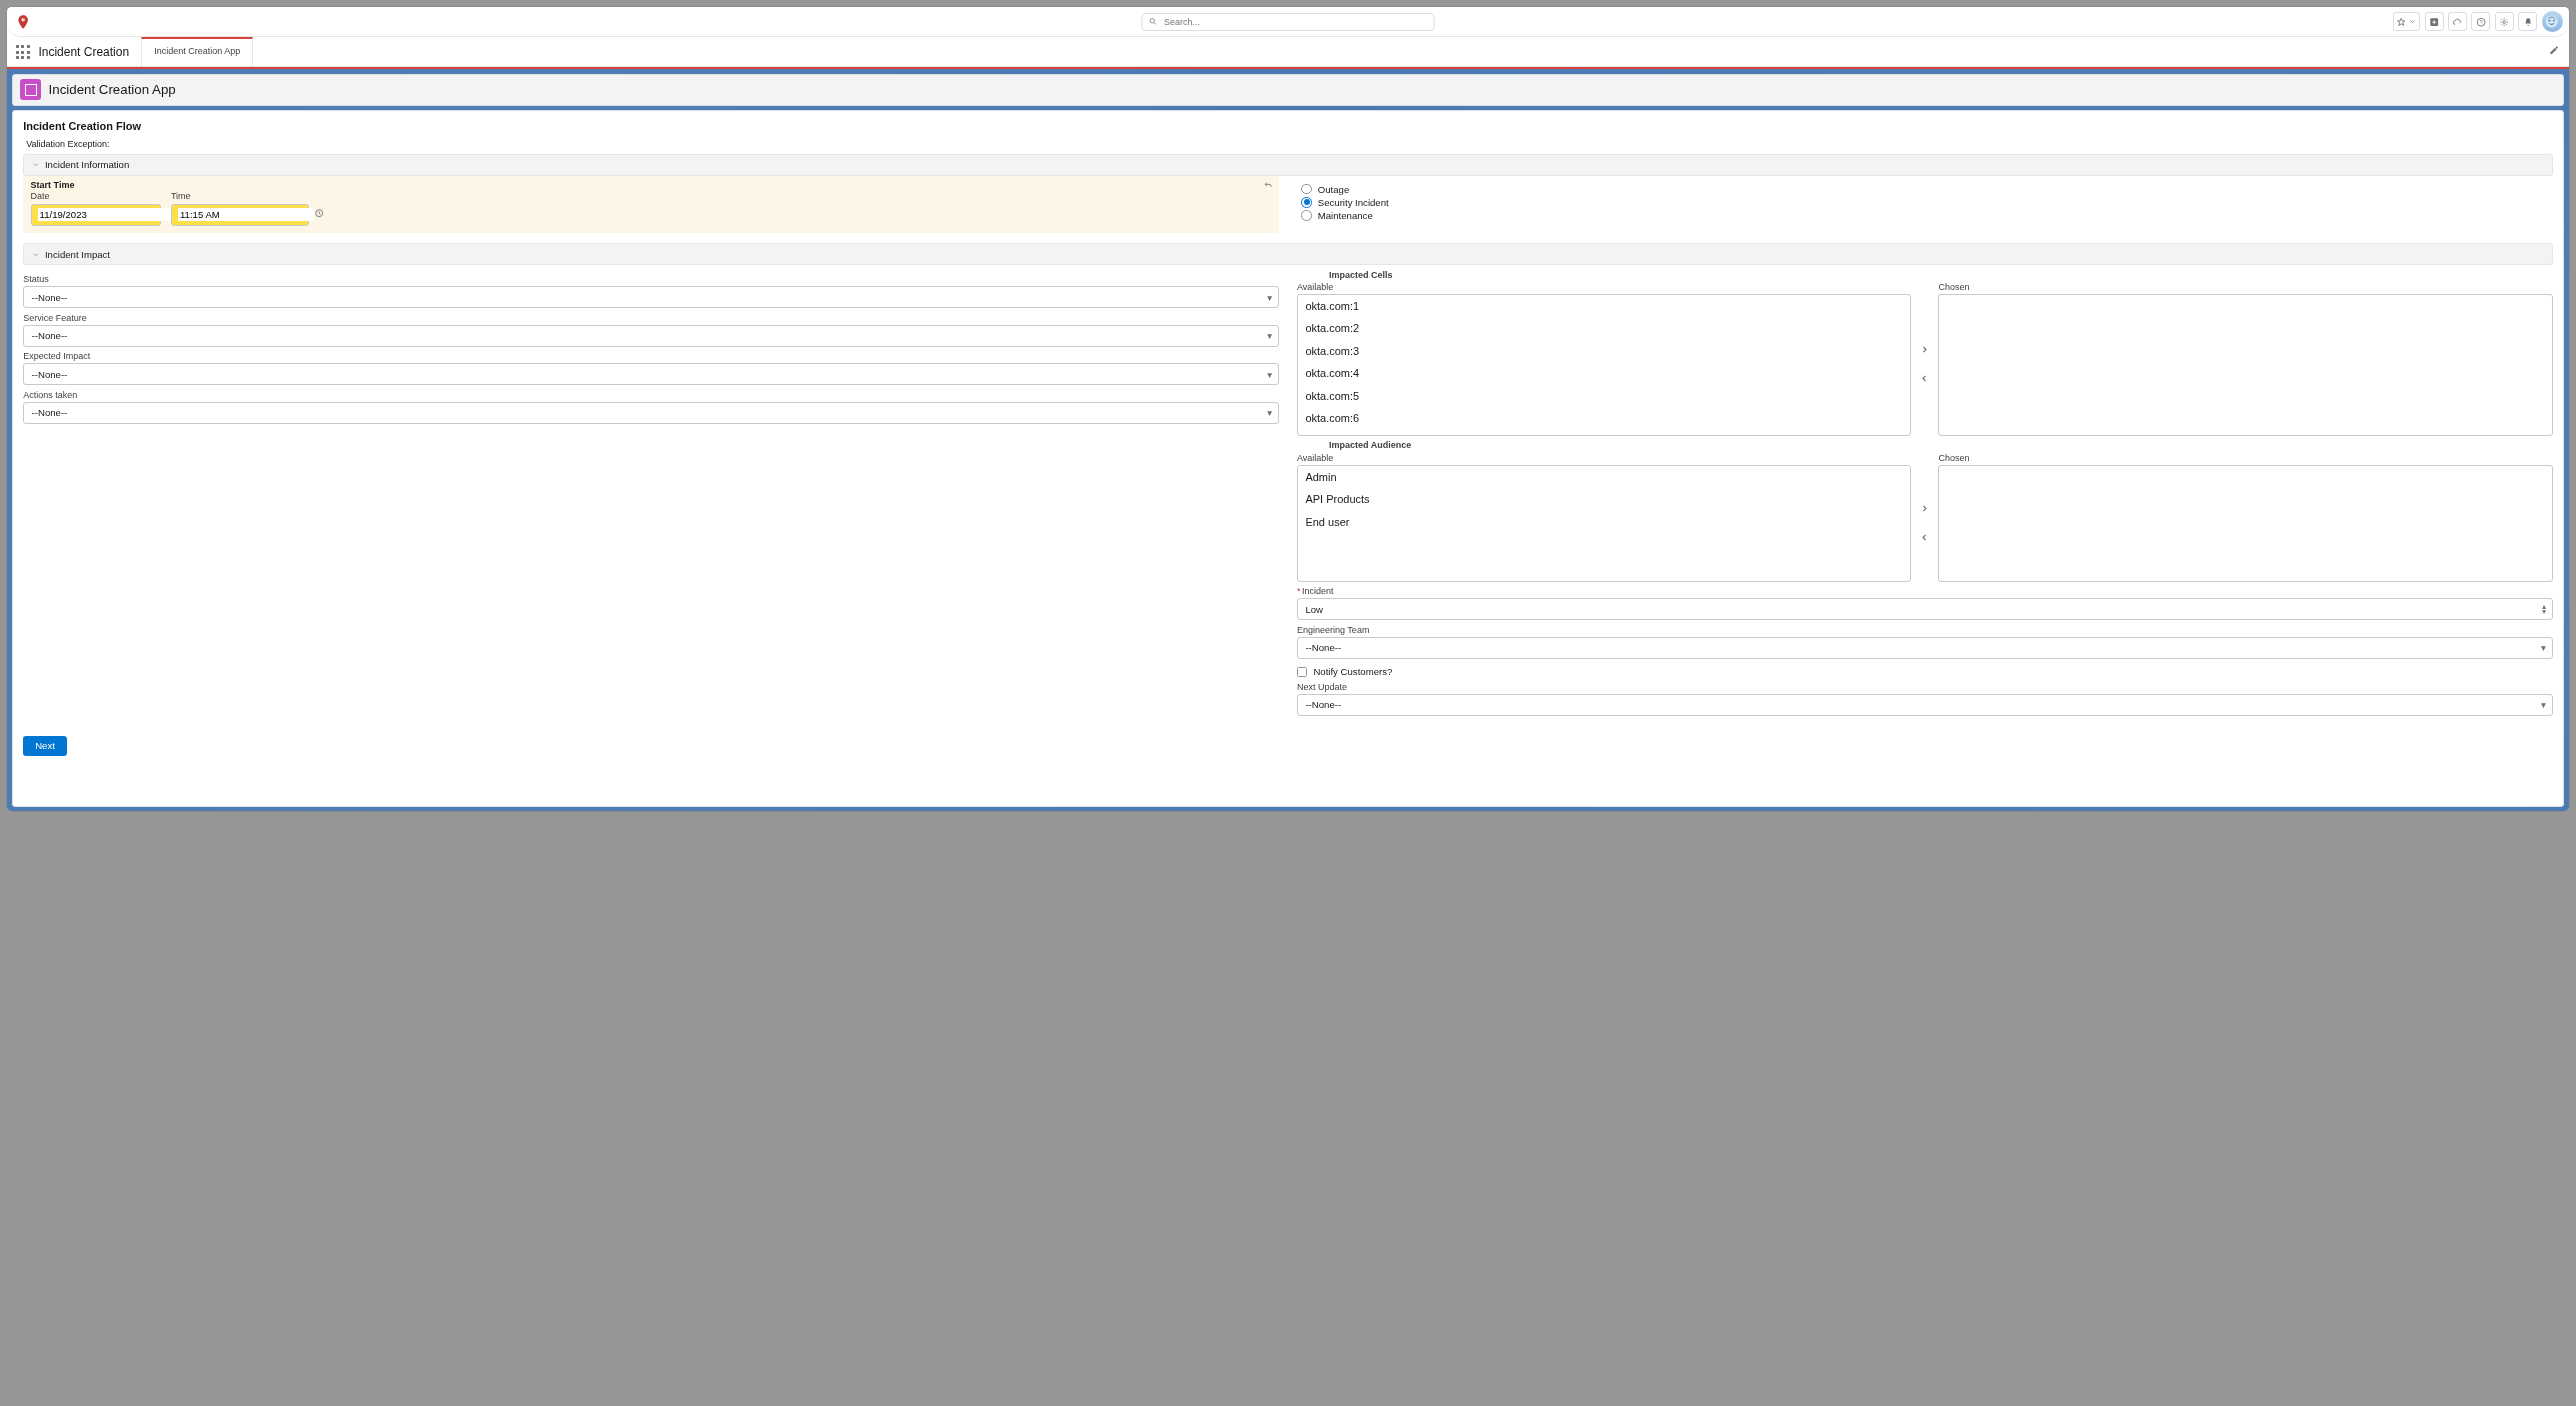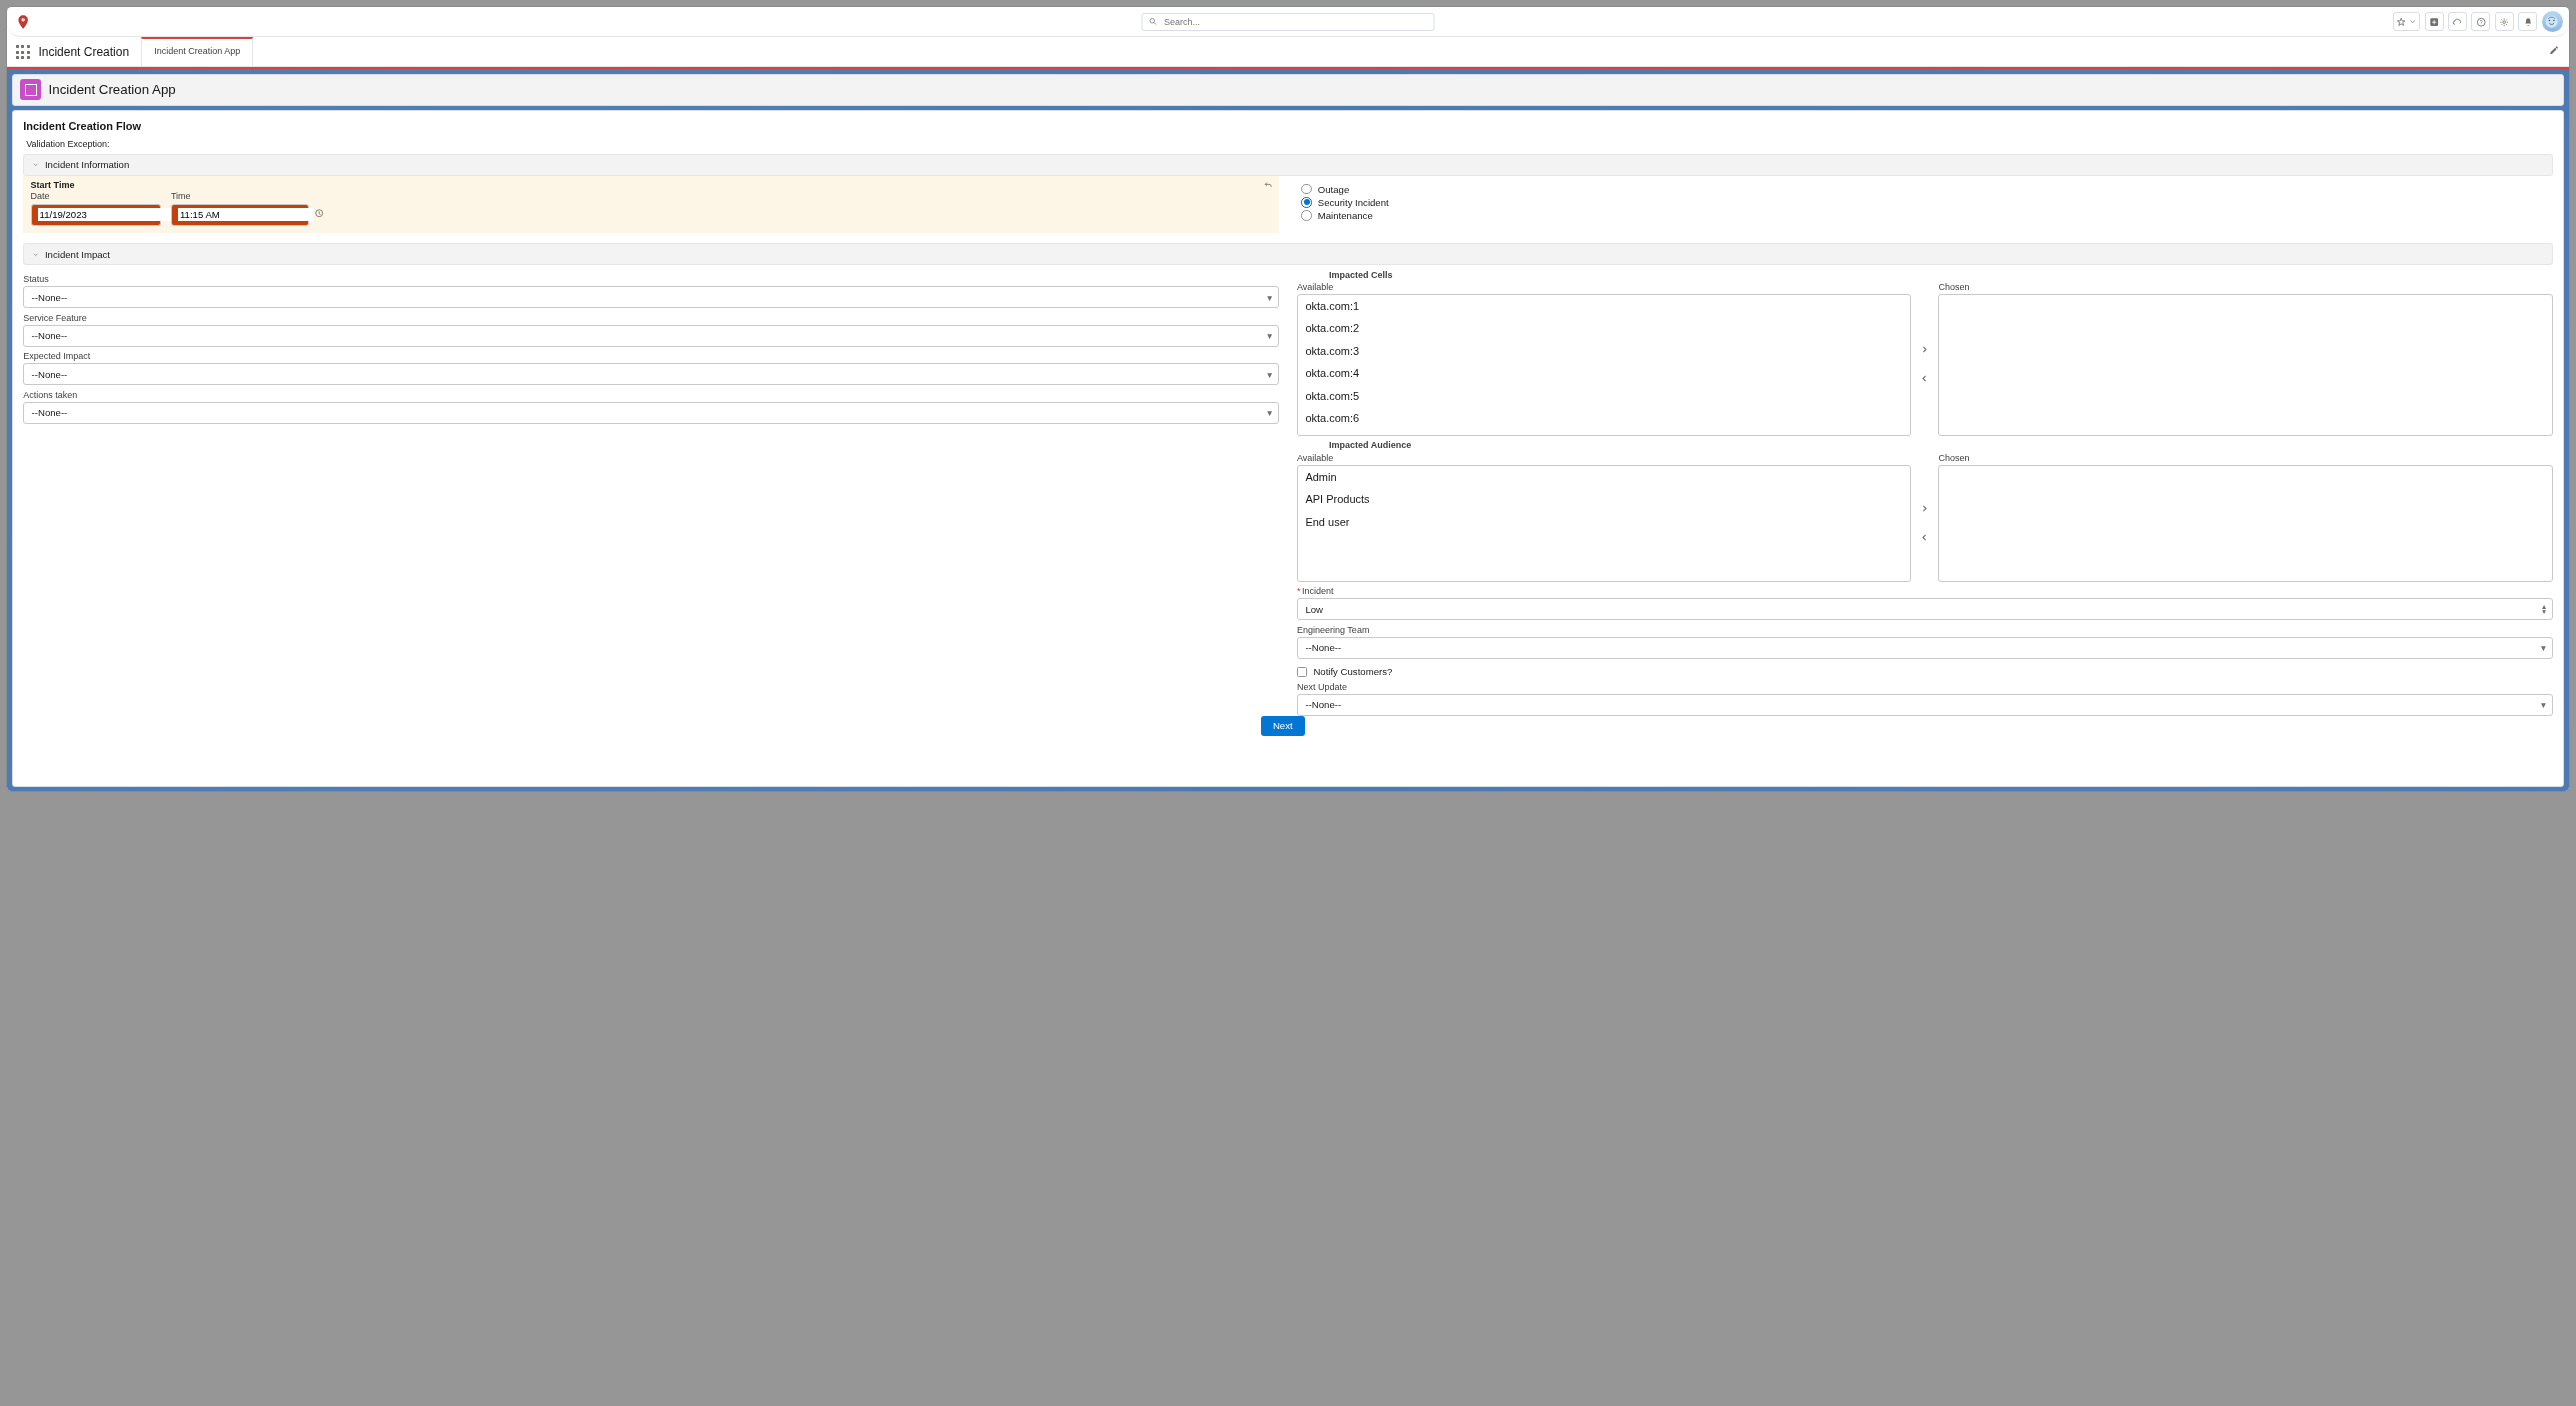--- a/index.html
+++ b/index.html
@@ -48,21 +48,21 @@
   .two-col { display:flex; gap:0; }
   .col { flex:1; }
   .col + .col { margin-left: 18px; }
 
   
   .start-panel { background:#fdf6e7; padding: 4.4px 7.4px 7.4px 7.4px; position:relative;}
   .start-label { font-size: 9px; font-weight:700; margin-bottom:1.5px;}
   .undo-icon { position:absolute; top:4.4px; right:6px; color:#706e6b; cursor:pointer;}
   .dt-row { display:flex; gap:10.4px; }
   .dt-field .lbl { font-size: 9px; color:#3e3e3c; margin-bottom:2.2px;}
-  .dt-input { border:0.7px solid #c9c9c9; border-radius:3px; background:#c2410c; display:flex; align-items:center; padding:0 6px; height:22px; }
+  .dt-input { border:0.7px solid #c9c9c9; border-radius:3px; background:#fde047; display:flex; align-items:center; padding:0 6px; height:22px; }
   .dt-input input { border:none; outline:none; font-size:9.6px; flex:1; }
   .dt-input .suffix-icon{ color:#706e6b; }
   .dt-date{ width:130px;}
   .dt-time{ width:138px;}
 
   
   .radio-col { padding: 6px 0 0 4.4px;}
   .radio-row { display:flex; align-items:center; gap:6px; font-size:9.6px; margin:2.2px 0; cursor:pointer;}
   .radio { width:10.4px; height:10.4px; border:0.7px solid #969492; border-radius:50%; display:inline-flex; align-items:center; justify-content:center;}
   .radio.checked { border-color:#0070d2;}
@@ -91,21 +91,21 @@
   
   .dual-box.scrolly::-webkit-scrollbar{ width:7.4px;}
   .dual-box.scrolly::-webkit-scrollbar-thumb{ background:#c9c9c9; border-radius:3.7px;}
   .dual-box.scrolly::-webkit-scrollbar-track{ background:#f3f3f3;}
 
   
   .chk-row{ display:flex; align-items:center; gap:6px; margin-top:7.4px; cursor:pointer;}
   .chk{ width:10.4px; height:10.4px; border:0.7px solid #969492; border-radius:1.5px;}
 
   
-  .footer-bar{ position:relative; margin-top:0; display:flex; justify-content:center; padding: 0 10.4px 9px 0;}
+  .footer-bar{ position:relative; margin-top:20px; display:flex; justify-content:flex-start; padding: 0 10.4px 9px 0;}
   .btn-primary{ background:#0176d3; color:#fff; border:none; border-radius:3px; padding:4.4px 12px; font-size:9.6px; cursor:pointer;}
 
   
   .i12{ width:9px; height:9px;}
   .i14{ width:10.4px; height:10.4px;}
 </style>
 </head>
 <body>
 
 <div class="app-window">

